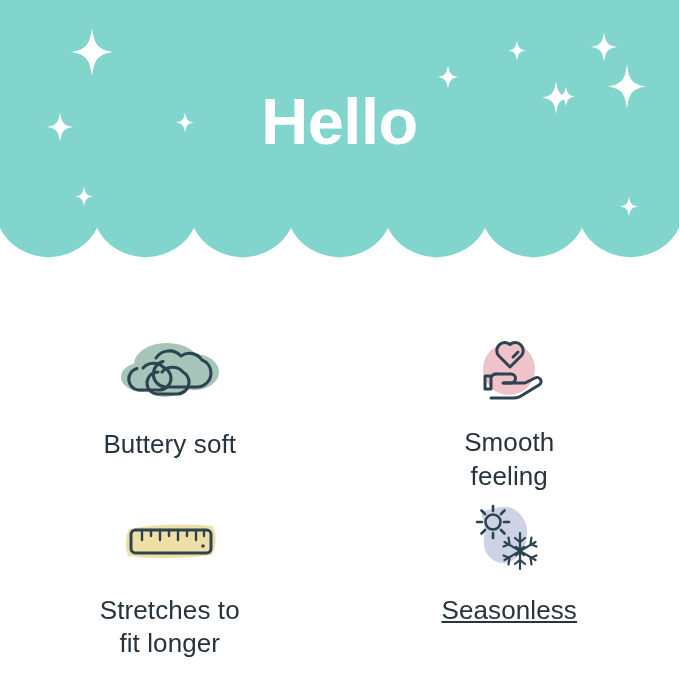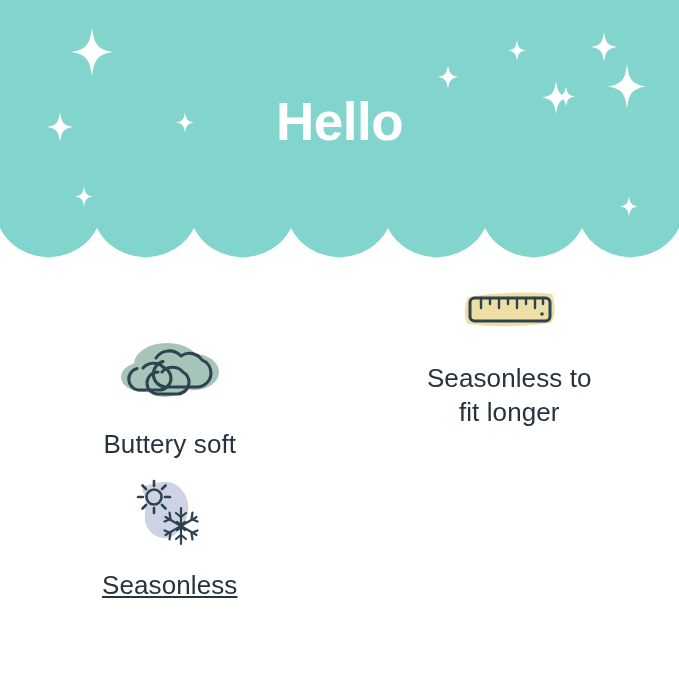--- a/index.html
+++ b/index.html
@@ -36,21 +36,21 @@
     height: 230px;
     display: flex;
     flex-direction: column;
     align-items: center;
     justify-content: center;
     pointer-events: none;
   }
   .hero-title {
     color: #ffffff;
     font-weight: bold;
-    font-size: 53px;
+    font-size: 65px;
     line-height: 1.34;
     letter-spacing: -0.5px;
     text-align: center;
     margin: 0;
     padding-top: 14px;
   }
   .hero-line {
     display: block;
   }
   .sparkles {
@@ -164,40 +164,56 @@
         <g fill="none" stroke="#2d4450" stroke-width="3.1" stroke-linejoin="round" stroke-linecap="round">
           <path d="M46,22 a16,16 0 0 1 25,-2 a15,15 0 0 1 21,4 a14,14 0 0 1 9,13 a14,14 0 0 1 -13,14 L55,51 a13,13 0 0 1 -2,-25.5"></path>
           <path d="M33,32 a14,14 0 0 1 20,-1 a13,13 0 0 1 8,11 a12,12 0 0 1 -11,12 L28,54 a11,11 0 0 1 -1,-21.5"></path>
           <path d="M52,36 a14,14 0 0 1 21,0 a12,12 0 0 1 6,10 a12,12 0 0 1 -11,12 L48,58 a11,11 0 0 1 0,-22"></path>
         </g>
       </svg>
     </div>
     <div class="feature-label">Buttery soft</div>
   </div>
 
+  <div class="feature cell-2">
+    <div class="feature-icon icon-sm">
+      <svg width="92" height="72" viewBox="0 0 92 72">
+        <circle cx="46" cy="36" r="26" fill="#f0c2ca"></circle>
+        <g fill="none" stroke="#2d4450" stroke-width="3" stroke-linejoin="round" stroke-linecap="round">
+          <path d="M47,34 L35.5,22.5 a8,8 0 0 1 11.5,-11 a8,8 0 0 1 11.5,11 Z"></path>
+          <path d="M50,24 L55,19"></path>
+          <path d="M28,43 L28,56 L22,56 L22,43 Z"></path>
+          <path d="M28,44 a7,7 0 0 1 7,-3 h13 a4.5,4.5 0 0 1 0,9 h-8"></path>
+          <path d="M41,50 h21 l10,-5 a4,4 0 0 1 4,7 l-18,11 a12,12 0 0 1 -7,2 H28"></path>
+        </g>
+      </svg>
+    </div>
+    <div class="feature-label">Smooth
+feeling</div>
+  </div>
 
   <div class="feature cell-3">
     <div class="feature-icon icon-sm">
       <svg width="106" height="56" viewBox="0 0 106 56">
         <path d="M12,16 q40,-7 84,-3 q6,16 -1,29 q-42,6 -84,1 q-5,-14 1,-27 Z" fill="#eedfa6"></path>
         <rect x="14" y="17" width="80" height="23" rx="4.5" fill="none" stroke="#2d4450" stroke-width="3"></rect>
         <g stroke="#2d4450" stroke-width="2.4" stroke-linecap="round">
           <line x1="25" y1="17" x2="25" y2="27"></line>
           <line x1="34" y1="17" x2="34" y2="23"></line>
           <line x1="43" y1="17" x2="43" y2="27"></line>
           <line x1="52" y1="17" x2="52" y2="23"></line>
           <line x1="61" y1="17" x2="61" y2="27"></line>
           <line x1="70" y1="17" x2="70" y2="23"></line>
           <line x1="79" y1="17" x2="79" y2="27"></line>
           <line x1="87" y1="17" x2="87" y2="23"></line>
         </g>
         <circle cx="86" cy="33" r="1.8" fill="#2d4450"></circle>
       </svg>
     </div>
-    <div class="feature-label">Seasonless to
+    <div class="feature-label">Stretches to
 fit longer</div>
   </div>
 
   <div class="feature cell-4">
     <div class="feature-icon icon-sm">
       <svg width="92" height="80" viewBox="0 0 92 80">
         <path d="M30,12 q16,-6 26,4 q10,10 8,24 q-2,14 -12,22 q-11,8 -22,1 q-11,-8 -9,-22 q2,-14 -2,-21 q-3,-7 11,-8 Z" fill="#cdd2e4"></path>
         <g stroke="#2d4450" stroke-width="2.6" stroke-linecap="round" fill="none">
           <circle cx="30" cy="25" r="7.5"></circle>
           <line x1="30" y1="9" x2="30" y2="14"></line>

